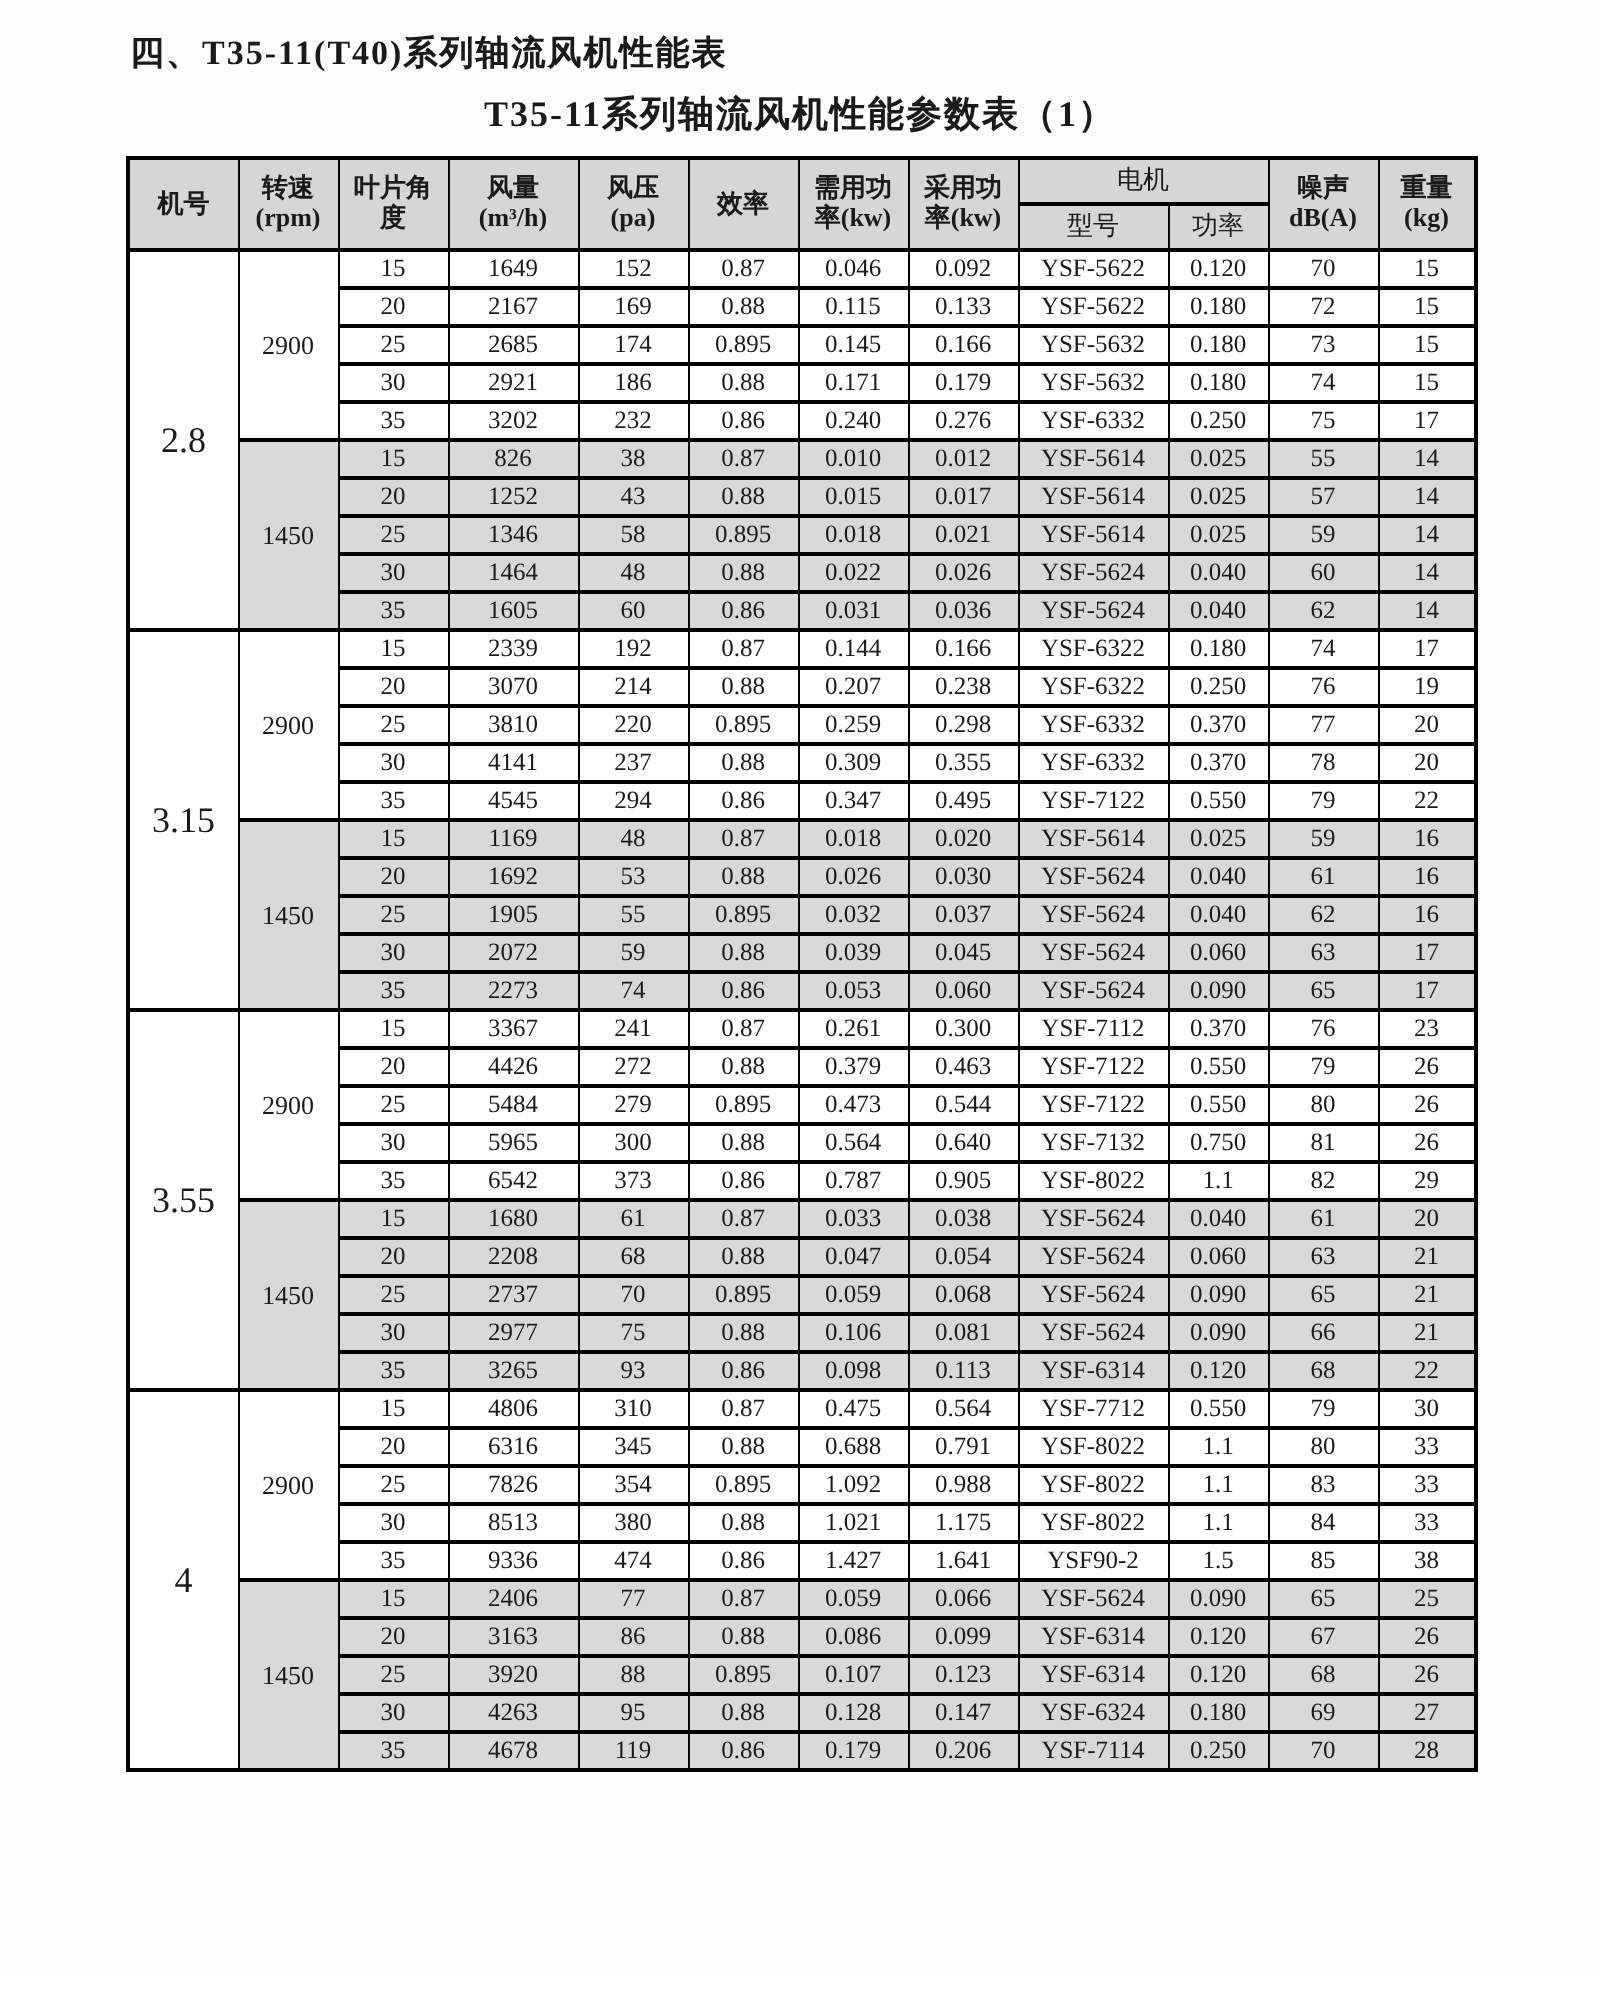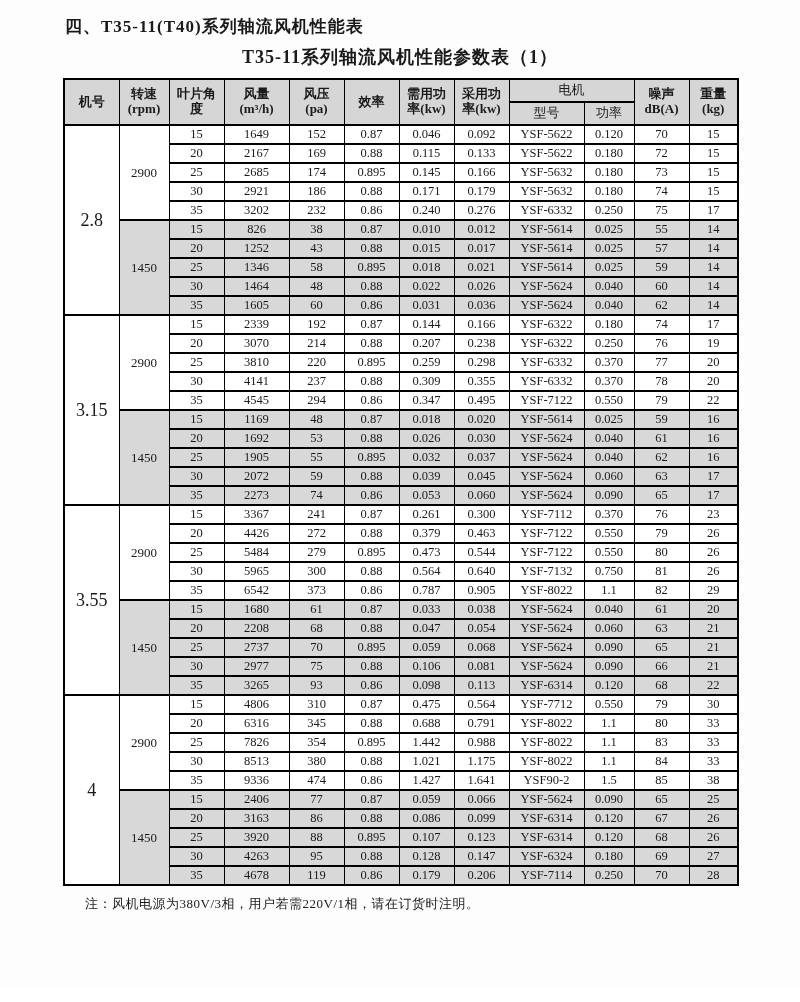--- a/index.html
+++ b/index.html
@@ -539,21 +539,21 @@
           <td>YSF-8022</td>
           <td>1.1</td>
           <td>80</td>
           <td>33</td>
         </tr>
         <tr>
           <td>25</td>
           <td>7826</td>
           <td>354</td>
           <td>0.895</td>
-          <td>1.442</td>
+          <td>1.092</td>
           <td>0.988</td>
           <td>YSF-8022</td>
           <td>1.1</td>
           <td>83</td>
           <td>33</td>
         </tr>
         <tr>
           <td>30</td>
           <td>8513</td>
           <td>380</td>
@@ -634,15 +634,14 @@
           <td>0.179</td>
           <td>0.206</td>
           <td>YSF-7114</td>
           <td>0.250</td>
           <td>70</td>
           <td>28</td>
         </tr>
       </tbody>
   </table>
 
-  <div class="footnote">注：风机电源为380V/3相，用户若需220V/1相，请在订货时注明。</div>
 
 </div>
 
 </body></html>

